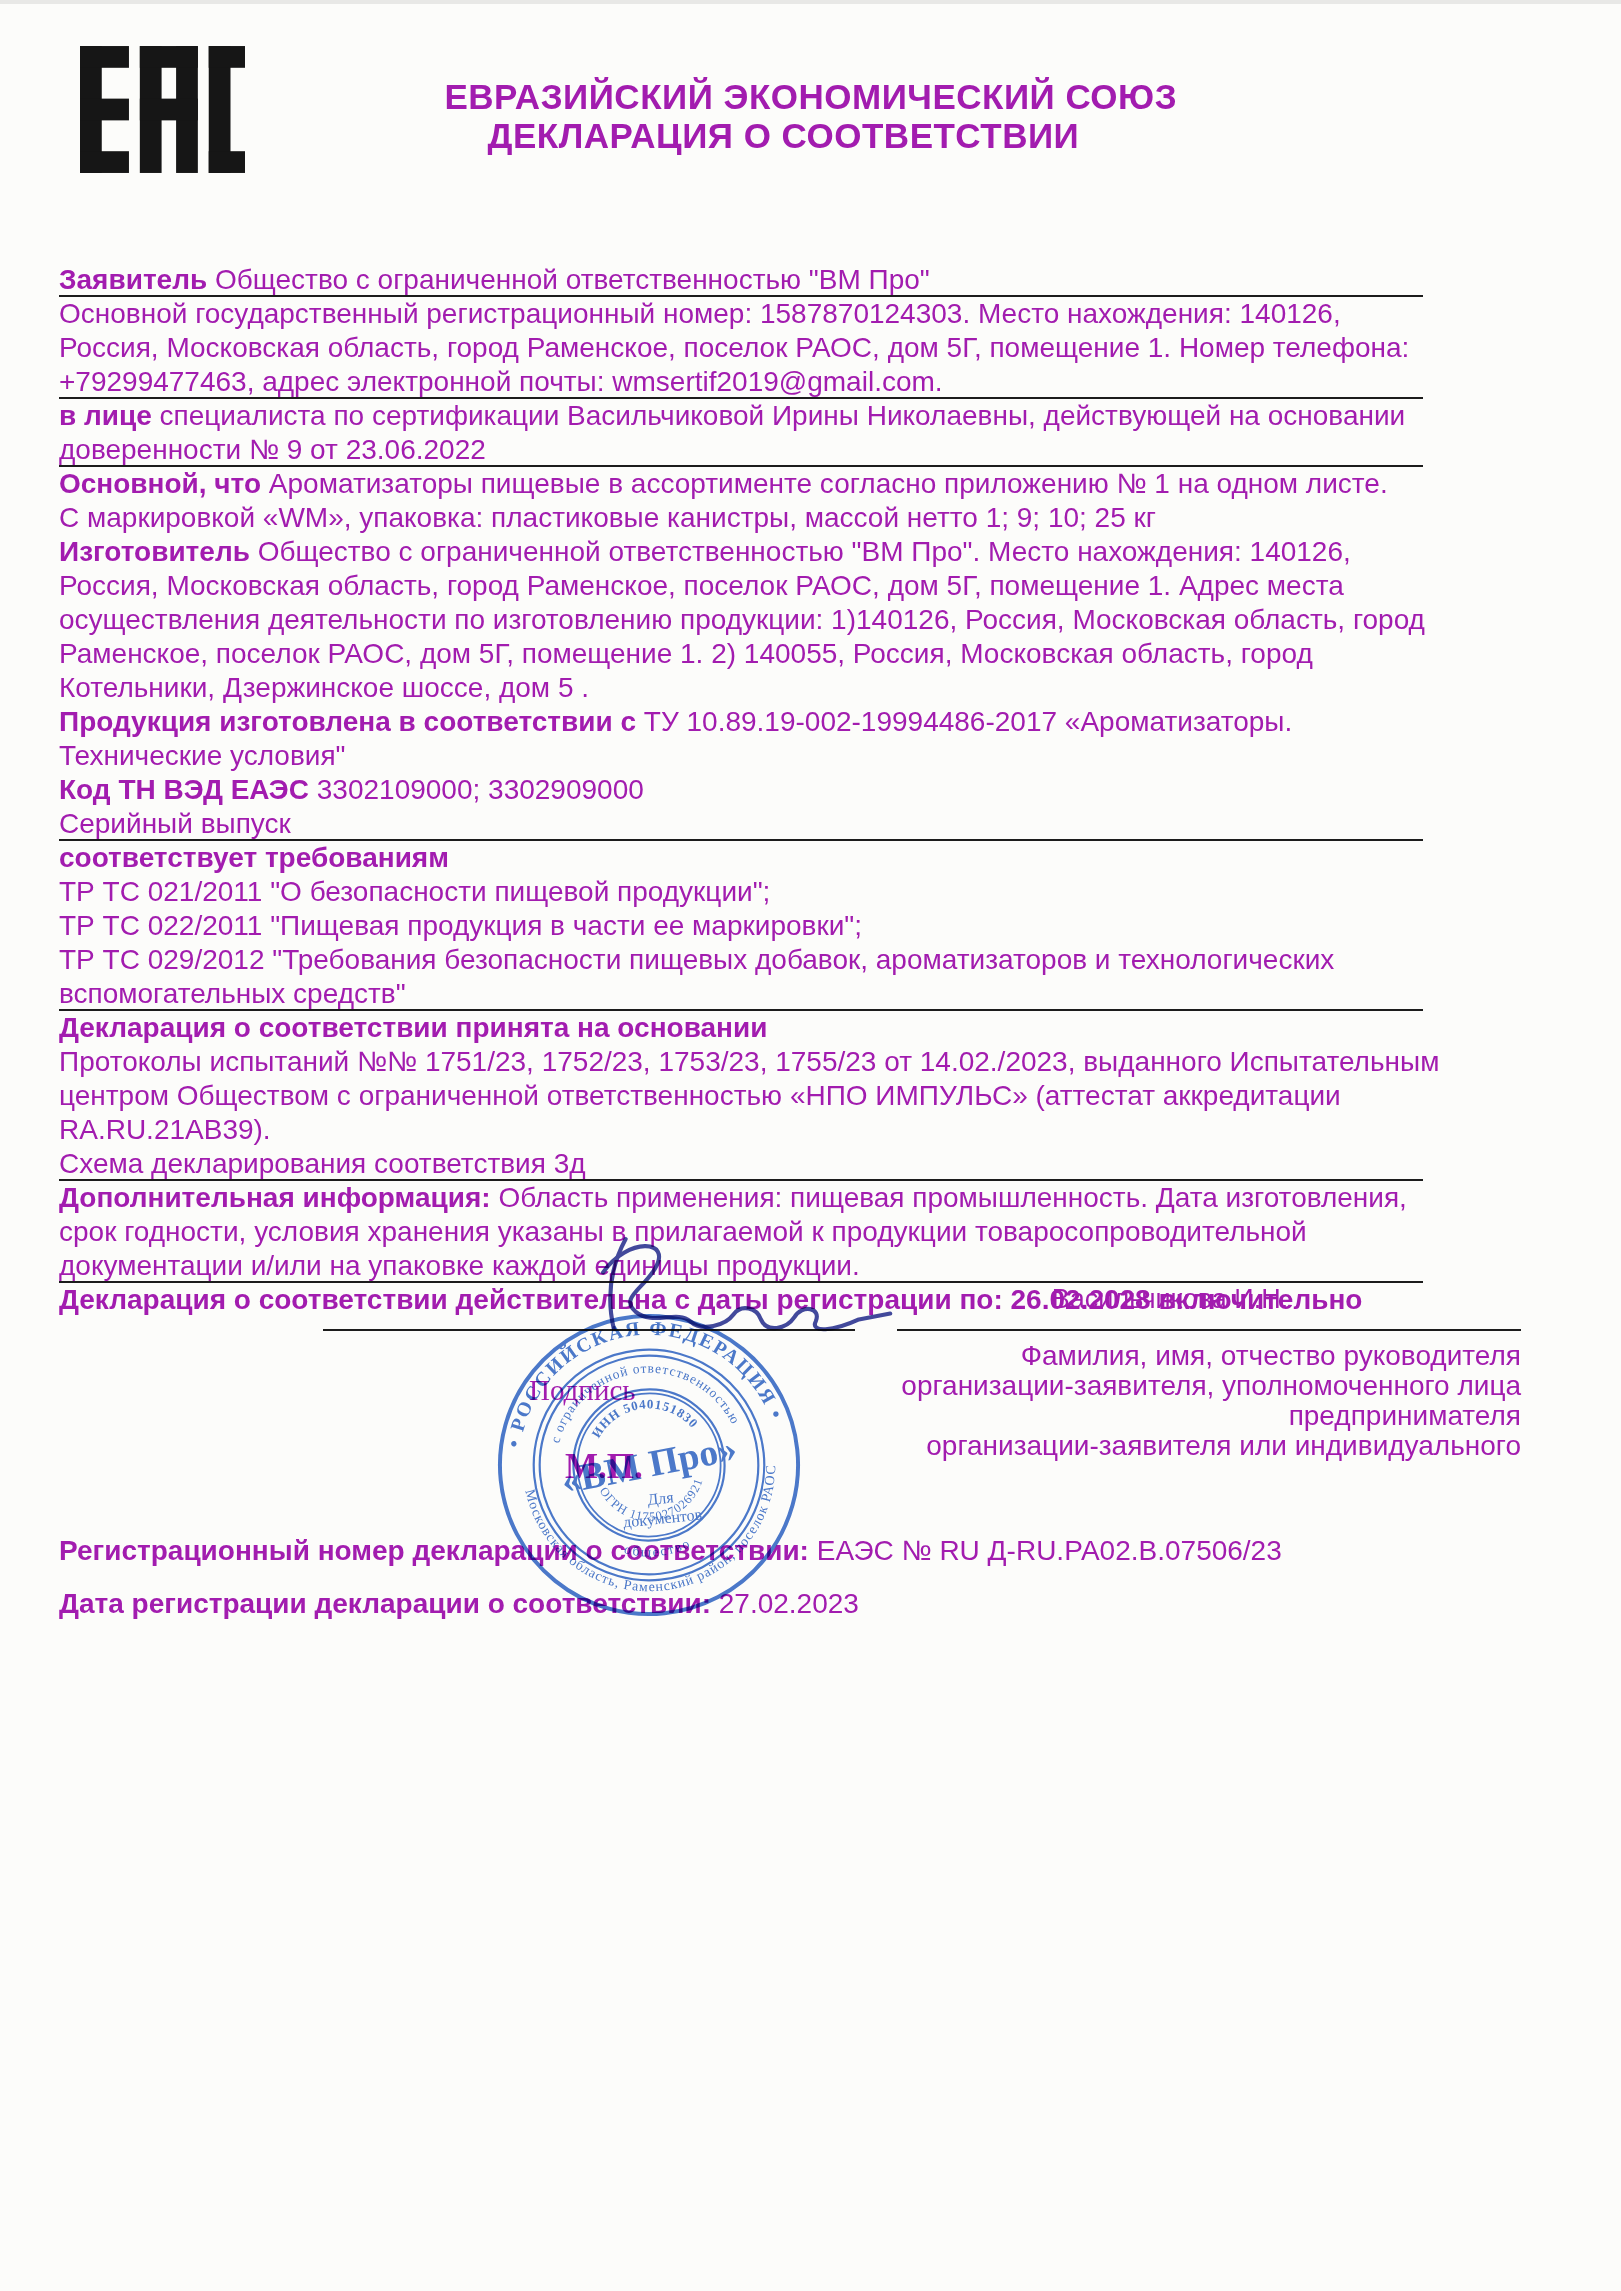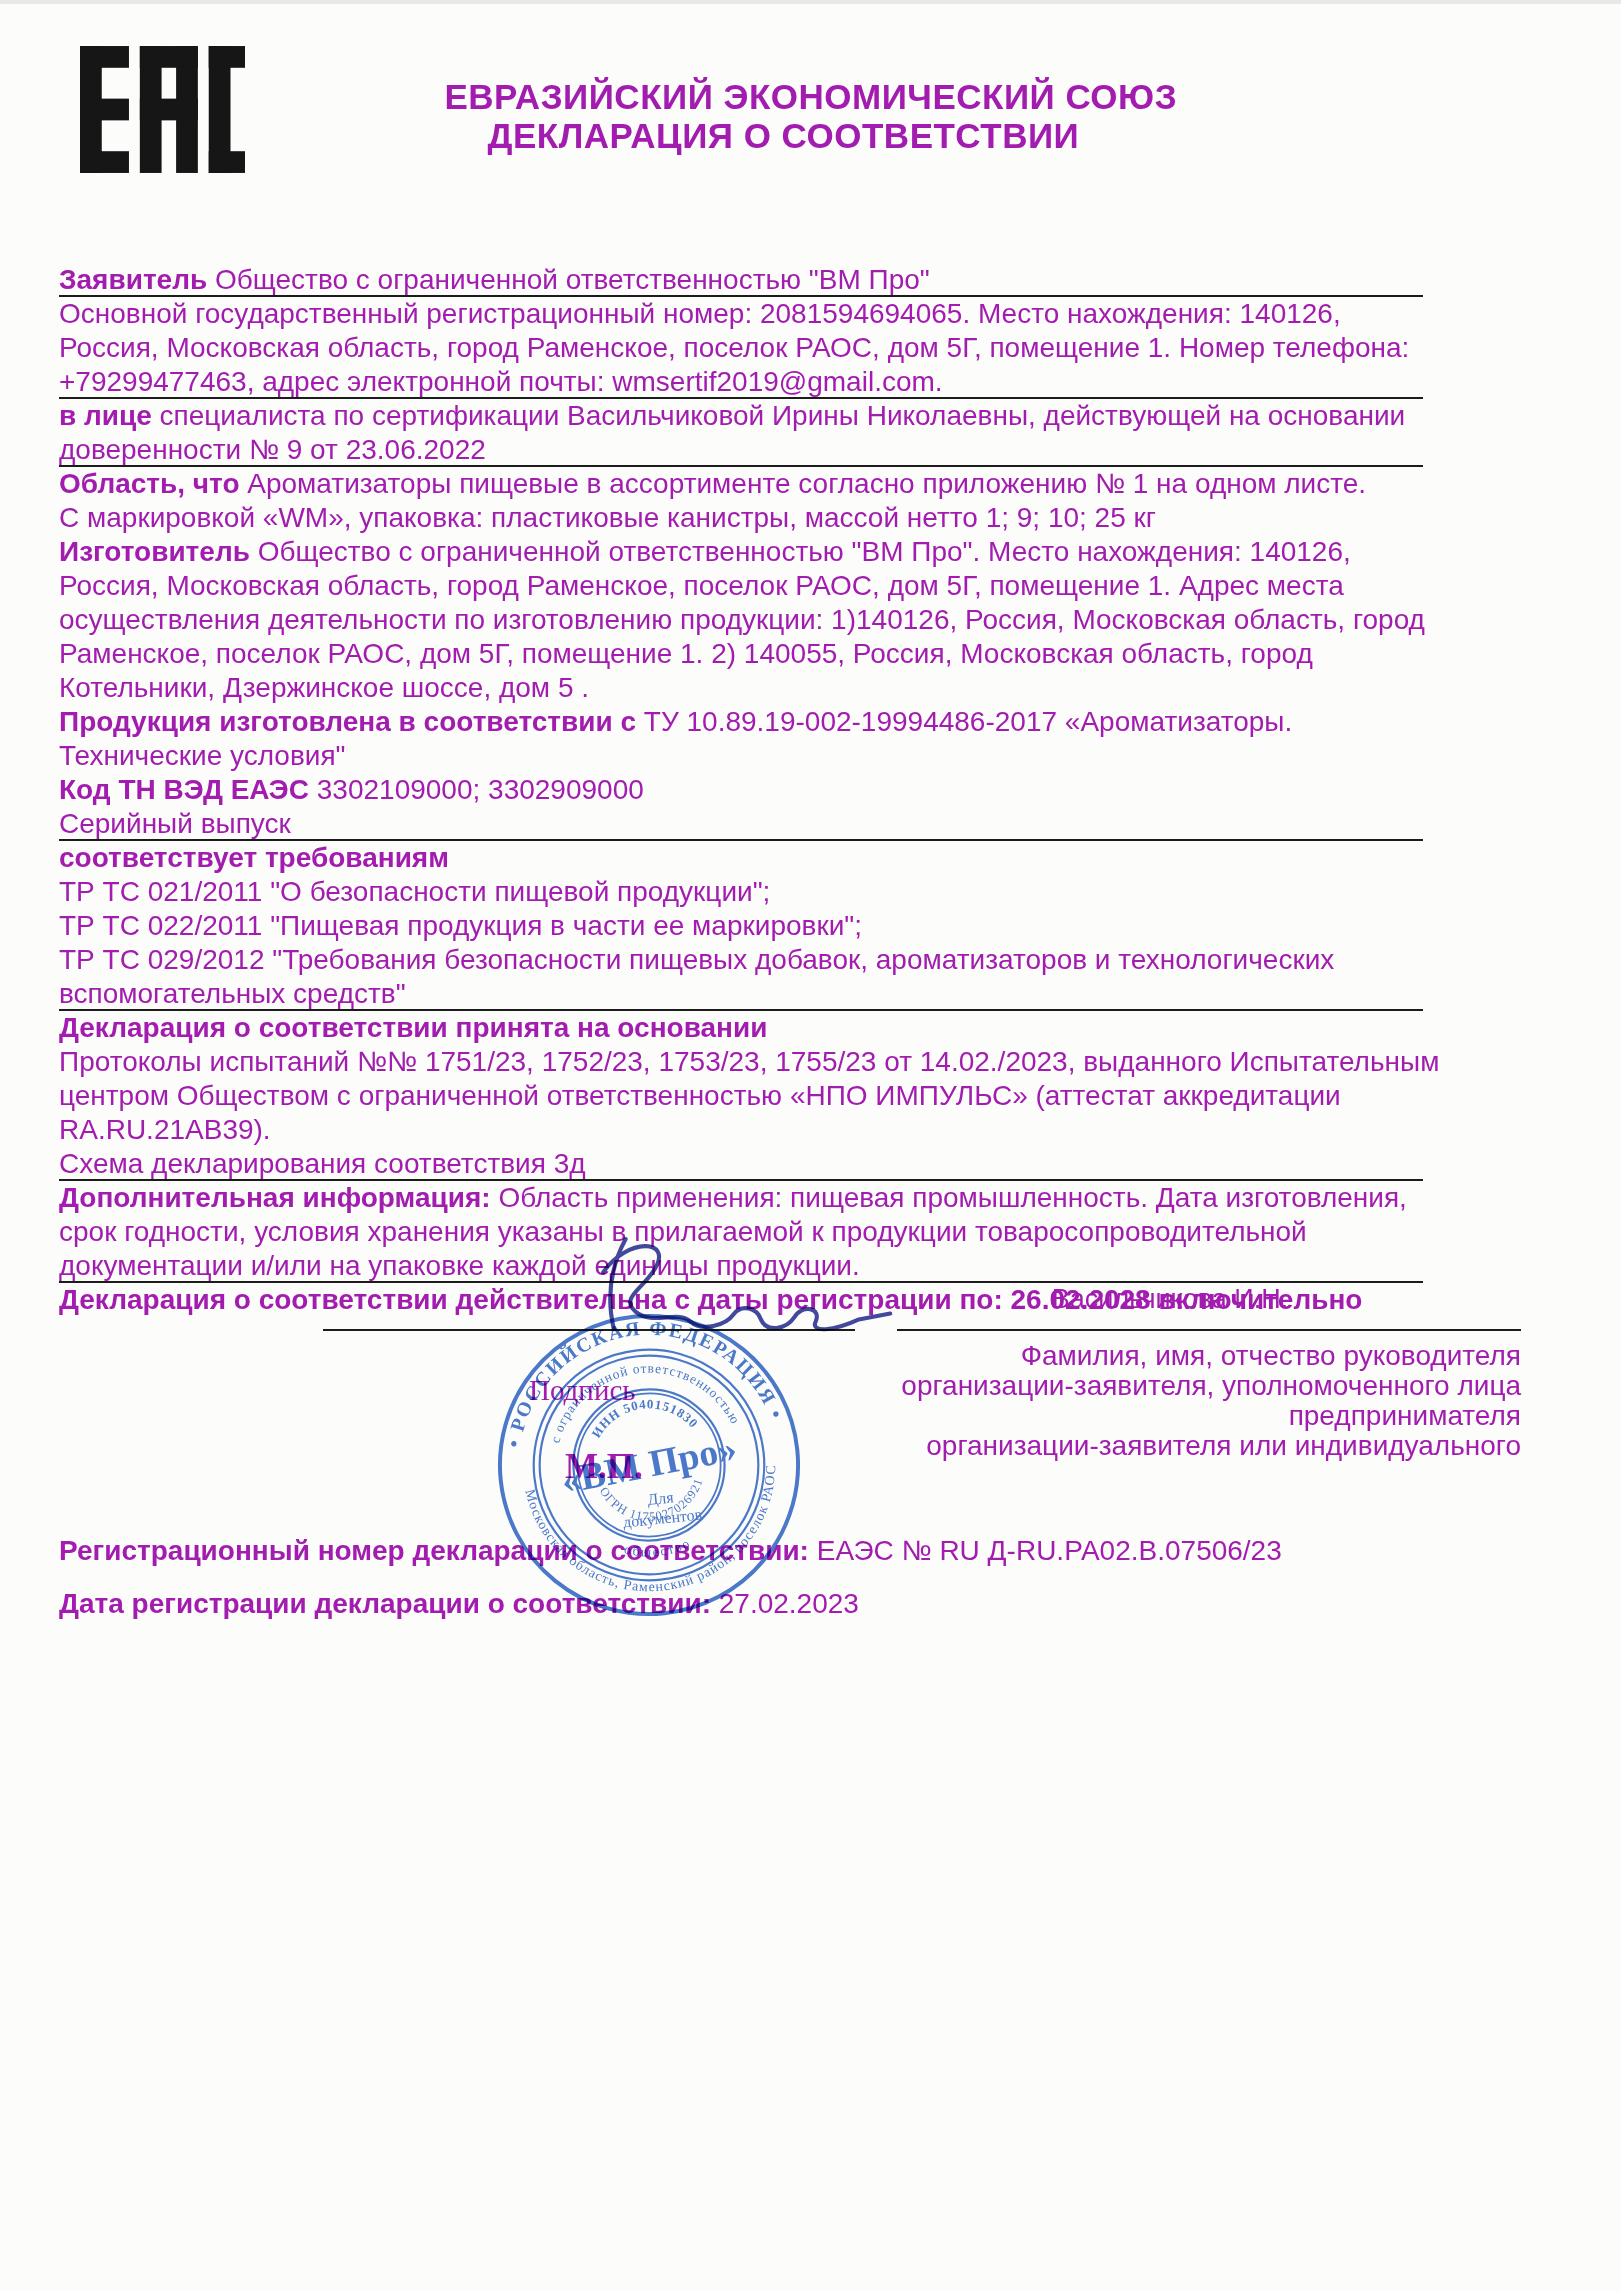--- a/index.html
+++ b/index.html
@@ -80,26 +80,26 @@
     </g>
   </svg>
 
   <div class="title">
     <span class="t1">ЕВРАЗИЙСКИЙ ЭКОНОМИЧЕСКИЙ СОЮЗ</span>
     <span class="t2">ДЕКЛАРАЦИЯ О СООТВЕТСТВИИ</span>
   </div>
 
   <div class="body-block">
     <div class="row u"><span class="b">Заявитель </span><span>Общество с ограниченной ответственностью "ВМ Про"</span></div>
-    <div class="row"><span class="b"></span><span>Основной государственный регистрационный номер: 2081594694065. Место нахождения: 140126,</span></div>
+    <div class="row"><span class="b"></span><span>Основной государственный регистрационный номер: 1587870124303. Место нахождения: 140126,</span></div>
     <div class="row"><span class="b"></span><span>Россия, Московская область, город Раменское, поселок  РАОС, дом 5Г, помещение 1. Номер телефона:</span></div>
     <div class="row u"><span class="b"></span><span>+79299477463, адрес электронной почты: wmsertif2019@gmail.com.</span></div>
     <div class="row"><span class="b">в лице </span><span>специалиста по сертификации Васильчиковой Ирины Николаевны, действующей на основании</span></div>
     <div class="row u"><span class="b"></span><span>доверенности № 9 от  23.06.2022</span></div>
-    <div class="row"><span class="b">Область, что </span><span>Ароматизаторы пищевые в ассортименте согласно приложению № 1 на одном листе.</span></div>
+    <div class="row"><span class="b">Основной, что </span><span>Ароматизаторы пищевые в ассортименте согласно приложению № 1 на одном листе.</span></div>
     <div class="row"><span class="b"></span><span>С маркировкой «WM»,  упаковка: пластиковые канистры, массой нетто 1; 9; 10; 25 кг</span></div>
     <div class="row"><span class="b">Изготовитель </span><span>Общество с ограниченной ответственностью "ВМ Про". Место нахождения: 140126,</span></div>
     <div class="row"><span class="b"></span><span>Россия, Московская область, город Раменское, поселок  РАОС, дом 5Г, помещение 1. Адрес места</span></div>
     <div class="row"><span class="b"></span><span>осуществления деятельности по изготовлению продукции: 1)140126, Россия, Московская область, город</span></div>
     <div class="row"><span class="b"></span><span>Раменское, поселок РАОС, дом 5Г, помещение 1. 2) 140055, Россия, Московская область, город</span></div>
     <div class="row"><span class="b"></span><span>Котельники, Дзержинское шоссе, дом 5 .</span></div>
     <div class="row"><span class="b">Продукция изготовлена в соответствии с </span><span>ТУ 10.89.19-002-19994486-2017 «Ароматизаторы.</span></div>
     <div class="row"><span class="b"></span><span>Технические условия"</span></div>
     <div class="row"><span class="b">Код ТН ВЭД ЕАЭС </span><span>3302109000; 3302909000</span></div>
     <div class="row u"><span class="b"></span><span>Серийный выпуск</span></div>

